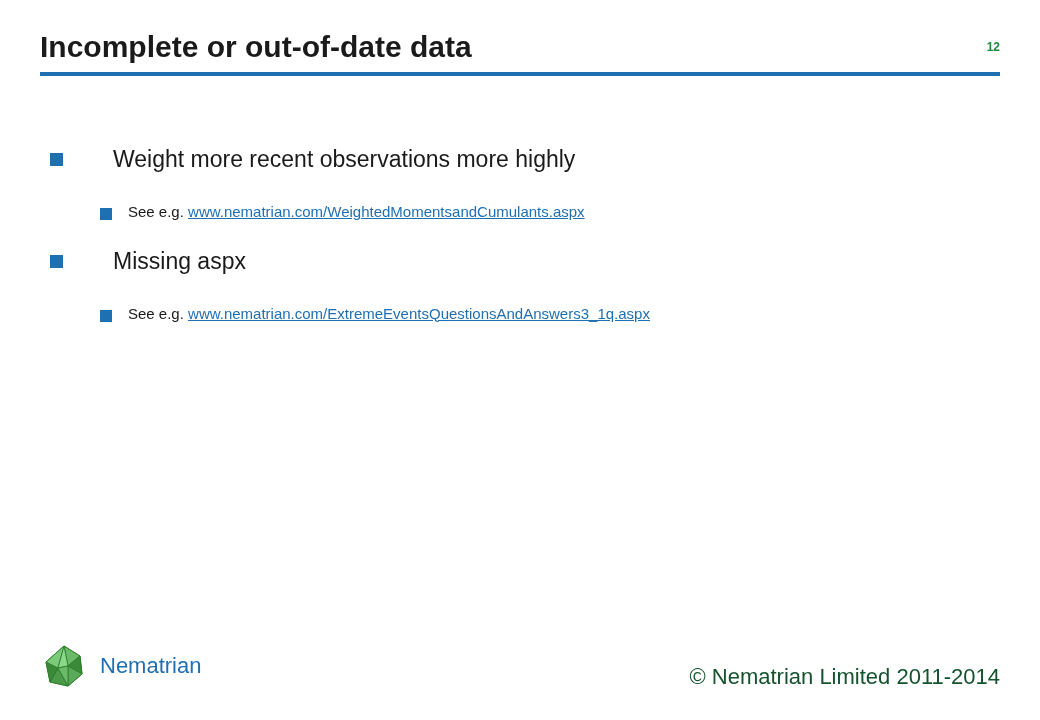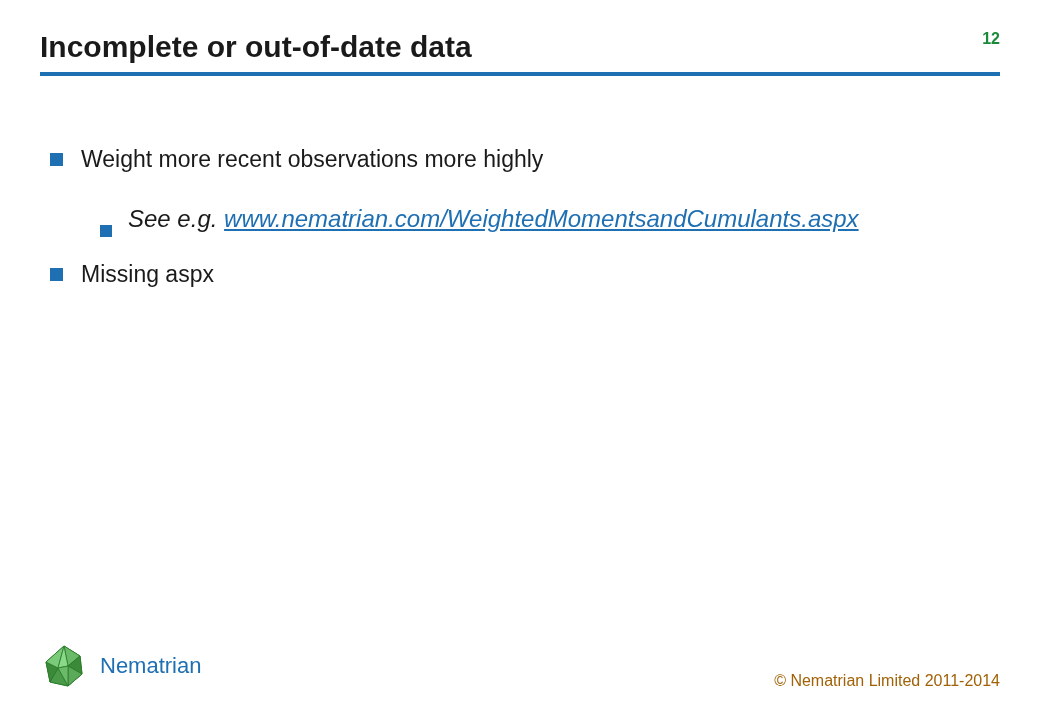--- a/index.html
+++ b/index.html
@@ -18,56 +18,56 @@
     .slide {
       width: 100%;
       height: 100%;
       padding: 30px 40px 20px 40px;
       display: flex;
       flex-direction: column;
     }
     .header {
       display: flex;
       justify-content: space-between;
-      align-items: flex-start;
+      align-items: center;
       border-bottom: 4px solid #1f6fb3;
       padding-bottom: 8px;
     }
     .title {
       font-size: 30px;
       font-weight: bold;
       color: #1a1a1a;
     }
     .page-number {
-      font-size: 16px;
+      font-size: 12px;
       font-weight: bold;
       color: #1a8a3a;
       margin-left: 14px;
     }
     .content {
       flex: 1;
       padding-top: 70px;
       padding-left: 10px;
     }
     .bullet-l1 {
       display: flex;
       align-items: flex-start;
       margin-bottom: 28px;
       font-size: 23px;
       color: #1a1a1a;
+      gap: 32px;
     }
     .bullet-l2 {
       display: flex;
-      align-items: flex-end;
+      align-items: flex-start;
       margin-left: 50px;
       margin-bottom: 24px;
-      font-size: 24px;
+      font-size: 15px;
       color: #1a1a1a;
       line-height: 1.5;
-      font-style: italic;
     }
     .bullet-marker {
       display: inline-block;
       width: 13px;
       height: 13px;
       background: #1f6fb3;
       flex-shrink: 0;
       margin-top: 7px;
       margin-right: 18px;
     }
@@ -97,22 +97,22 @@
     }
     .logo {
       width: 48px;
       height: 48px;
     }
     .company-name {
       font-size: 22px;
       color: #1f6fb3;
     }
     .copyright {
-      font-size: 16px;
-      color: #a16207;
+      font-size: 22px;
+      color: #14532d;
     }
   </style>
 </head>
 <body>
 
 <div class="slide">
   <div class="header">
     <div class="title">Incomplete or out-of-date data</div>
     <div class="page-number">12</div>
   </div>
@@ -130,20 +130,26 @@
         <span>See e.g. </span><a class="link">www.nematrian.com/WeightedMomentsandCumulants.aspx</a>
       </span>
     </div>
 
     <div class="bullet-l1">
       <span class="bullet-marker"></span>
       <span class="bullet-text">Missing aspx</span>
     </div>
 
 
+    <div class="bullet-l2">
+      <span class="bullet-marker"></span>
+      <span class="bullet-text">
+        <span>See e.g. </span><a class="link">www.nematrian.com/ExtremeEventsQuestionsAndAnswers3_1q.aspx</a>
+      </span>
+    </div>
 
   </div>
 
   <div class="footer">
     <div class="footer-left">
       <span class="logo">
         <svg viewBox="0 0 48 48" width="48" height="48">
           <polygon points="24,4 40,14 42,32 28,44 10,40 6,20" fill="#4a9d4a" stroke="#2a7a2a" stroke-width="1"></polygon>
           <polygon points="24,4 40,14 28,24" fill="#6aba6a" stroke="#2a7a2a" stroke-width="0.8"></polygon>
           <polygon points="40,14 42,32 28,24" fill="#3a8a3a" stroke="#2a7a2a" stroke-width="0.8"></polygon>

